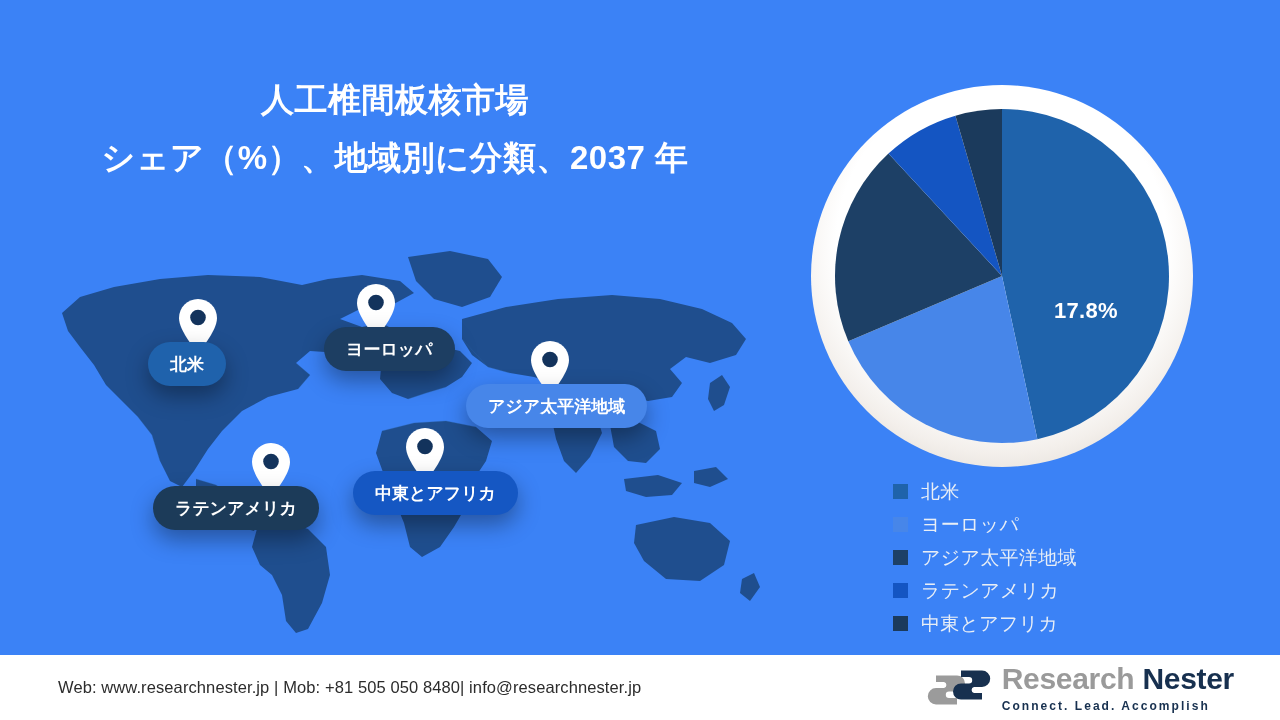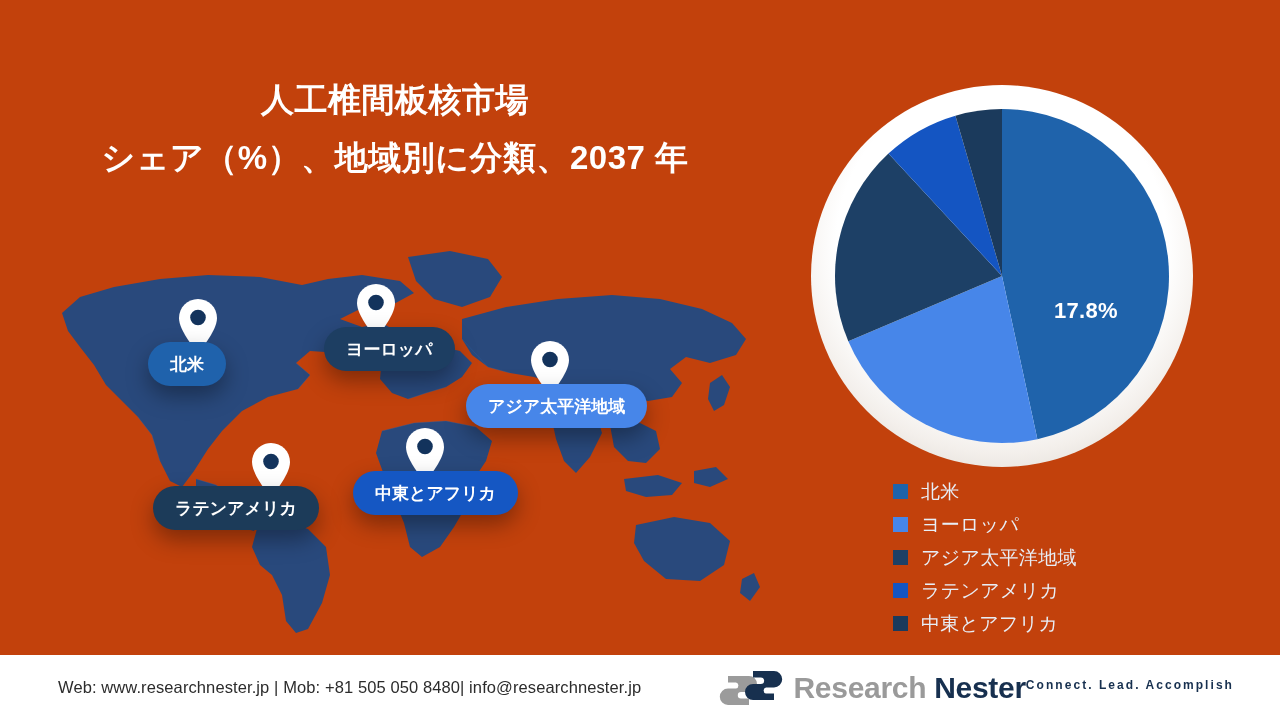--- a/index.html
+++ b/index.html
@@ -70,31 +70,31 @@
     position:absolute; left:0; bottom:0; width:1280px; height:65px;
     background:#ffffff; display:flex; align-items:center;
   }
   .footer-text{
     margin-left:58px; color:#2c2c2c; font-size:16.5px; letter-spacing:.1px;
     font-family:"Liberation Sans","DejaVu Sans",sans-serif;
   }
   .logo{ position:absolute; right:46px; top:50%; transform:translateY(-50%);
          display:flex; align-items:center; }
   .logo-mark{ width:64px; height:38px; margin-right:11px; flex:0 0 64px; }
-  .logo-text{ display:flex; }
+  .logo-text{ display:flex; flex-direction:column; }
   .logo-name{ font-size:30px; font-weight:700; line-height:1; letter-spacing:-.3px; }
   .logo-name .lw-1{ color:#9a9a9a; }
   .logo-name .lw-2{ color:#17304f; }
   .logo-tag{ color:#17304f; font-size:12px; font-weight:700; letter-spacing:2.05px;
              margin-top:5px; }
 </style>
 </head>
 <body>
 
-<div id="stage" style="background: #c2410c;">
+<div id="stage" style="background: #3b82f6;">
 
   <div class="title-block">
     <div class="title-l1">人工椎間板核市場</div>
     <div class="title-l2">シェア（%）、地域別に分類、2037 年</div>
   </div>
 
   <div class="map-wrap">
     <svg viewBox="0 0 780 400" preserveAspectRatio="xMidYMid meet" aria-hidden="true">
       <g fill="#1d4a86" opacity="0.92">
 

